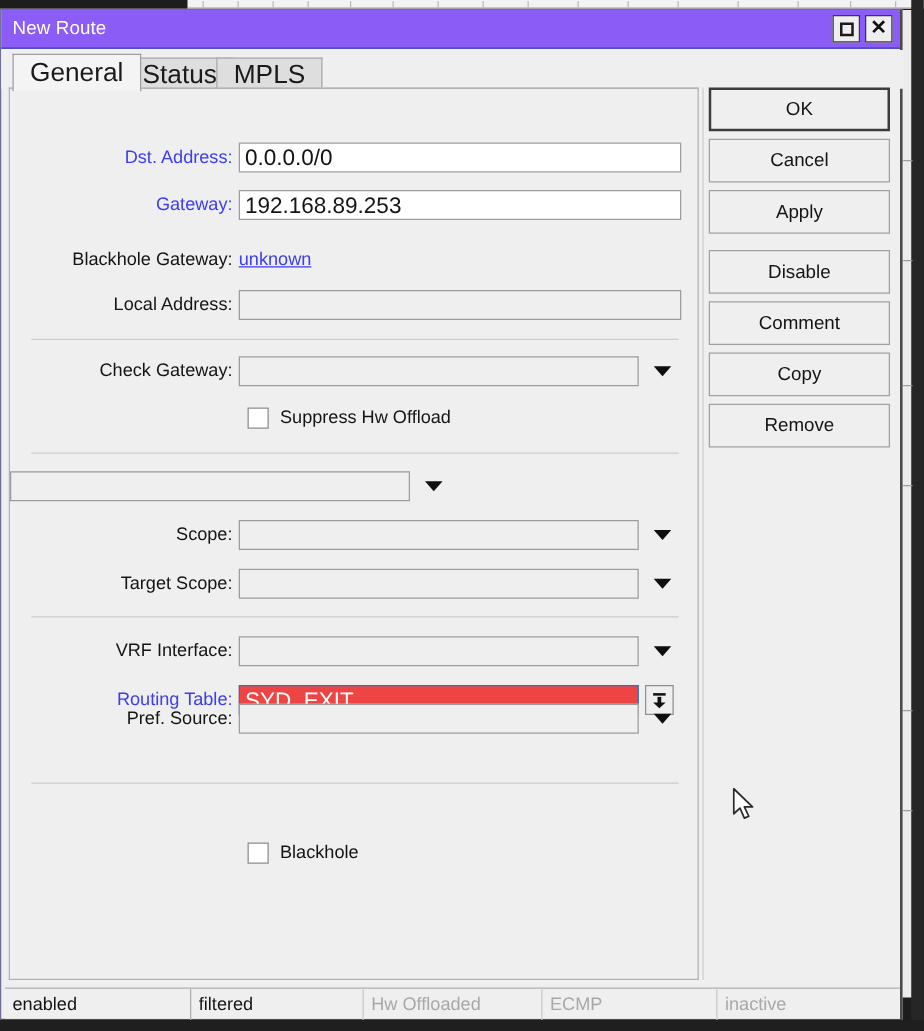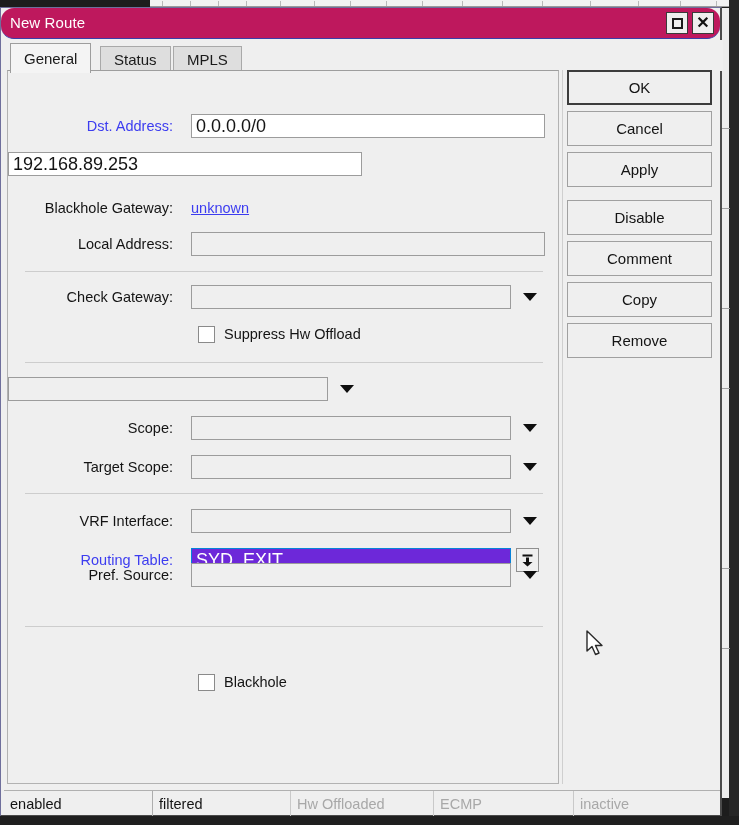--- a/index.html
+++ b/index.html
@@ -44,23 +44,22 @@
     background: #efefef;
     border: 1px solid #6f6f9c;
     border-right: 2px solid #4a4a4a;
     border-bottom: 2px solid #4a4a4a;
   }
 
   
   #titlebar {
     position: relative;
     height: 31px;
-    background: #be185d;
+    background: #8b5cf6;
     border-bottom: 1px solid #3b3ea8;
-    border-radius: 13px;
   }
   #title-text {
     position: absolute; left: 9px; top: 6px;
     font-size: 15px; color: #ffffff;
     letter-spacing: .1px;
     white-space: nowrap;
   }
   .winbtn {
     position: absolute; top: 4px;
     width: 22px; height: 22px;
@@ -82,21 +81,21 @@
 
   
   #tabstrip {
     position: absolute; left: 0; top: 32px; width: 722px; height: 31px;
     background: #efefef;
   }
   .tab {
     position: absolute; top: 6px; height: 26px;
     padding: 0 13px;
     display: flex; align-items: center;
-    font-size: 15px; color: #1a1a1a;
+    font-size: 21px; color: #1a1a1a;
     background: #dedede;
     border-left: 1px solid #a9a9a9;
     border-right: 1px solid #a9a9a9;
     border-top: 1px solid #a9a9a9;
     cursor: pointer;
     white-space: nowrap;
   }
   .tab.active {
     background: #f4f4f4;
     top: 3px; height: 30px;
@@ -111,39 +110,39 @@
     background: #efefef;
     border: 1px solid #b2b2b2;
     border-top: 1px solid #9d9d9d;
   }
   .row {
     position: absolute; left: 0; width: 552px; height: 26px;
     display: flex; align-items: center;
   }
   .lbl {
     width: 183px; text-align: right;
-    padding-right: 18px;
+    padding-right: 5px;
     font-size: 14.5px; color: #141414;
     white-space: nowrap;
   }
   .lbl.blue { color: #3c3cf0; }
   .field {
     height: 24px;
     background: #efefef;
     border: 1px solid #9c9c9c;
     display: flex; align-items: center;
     padding: 0 4px;
     font-size: 18px; color: #141414;
     white-space: nowrap; overflow: hidden;
   }
   .field.white { background: #ffffff; }
   .field.w-full  { width: 354px; }
   .field.w-combo { width: 320px; }
   .field.selected {
-    background: #6d28d9;
+    background: #ef4444;
     color: #ffffff;
     border-color: #0682d9;
   }
   .arrow {
     width: 22px; height: 24px;
     display: flex; align-items: center; justify-content: center;
     margin-left: 8px;
     cursor: pointer;
   }
   .arrow .tri {
@@ -307,20 +306,21 @@
     </div>
 
     <div id="formpanel">
 
       <div class="row" style="top:42px">
         <div class="lbl blue">Dst. Address:</div>
         <div class="field white w-full">0.0.0.0/0</div>
       </div>
 
       <div class="row" style="top:80px">
+        <div class="lbl blue">Gateway:</div>
         <div class="field white w-full">192.168.89.253</div>
       </div>
 
       <div class="row" style="top:124px">
         <div class="lbl">Blackhole Gateway:</div>
         <div class="link">unknown</div>
       </div>
 
       <div class="row" style="top:160px">
         <div class="lbl">Local Address:</div>

